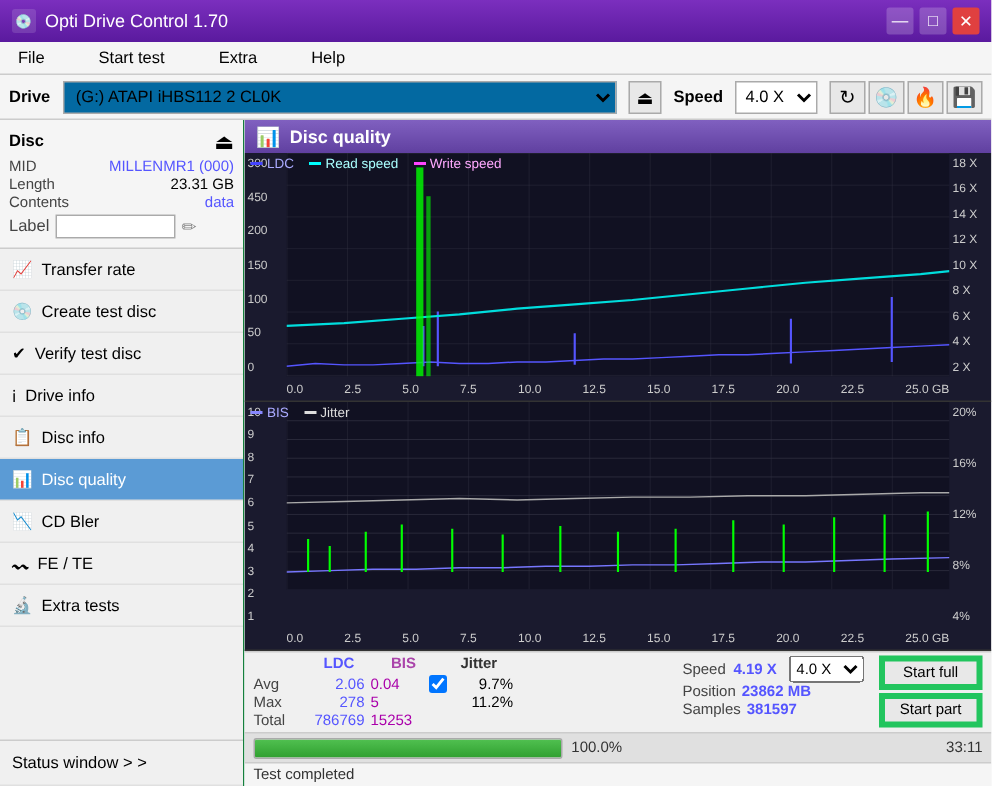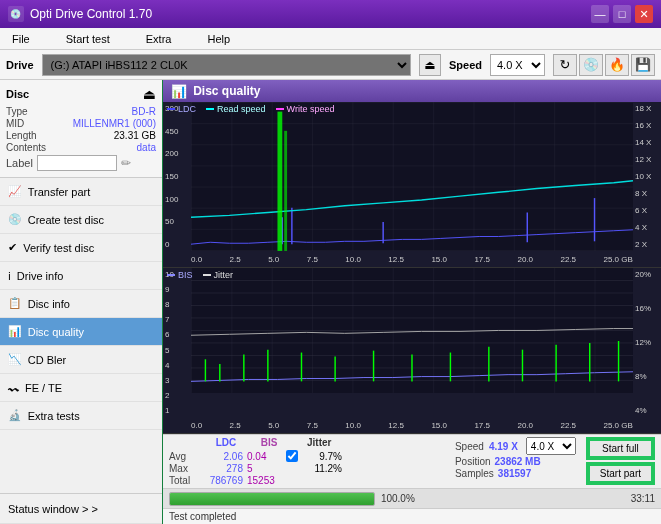--- a/index.html
+++ b/index.html
@@ -51,21 +51,21 @@
       align-items: center;
       padding: 0 6px;
       gap: 8px;
     }
     .drive-label { font-size: 11px; font-weight: bold; }
     .drive-select {
       flex: 1;
       height: 22px;
       font-size: 11px;
       border: 1px solid #aaa;
-      background: #737373;
+      background: #0369a1;
       padding: 0 4px;
     }
     .drive-icon-btn {
       width: 22px; height: 22px; background: #e8e8e8; border: 1px solid #aaa;
       cursor: pointer; display: flex; align-items: center; justify-content: center; font-size: 12px;
     }
     .speed-label { font-size: 11px; font-weight: bold; }
     .speed-select {
       width: 55px; height: 22px; font-size: 11px; border: 1px solid #aaa; background: white; padding: 0 2px;
     }
@@ -348,24 +348,20 @@
 <div class="main-layout">
 
   <div class="sidebar">
 
     <div class="disc-panel">
       <div class="disc-panel-header">
         <span class="disc-title">Disc</span>
         <span class="disc-eject">⏏</span>
       </div>
       <div class="disc-row">
-        <span class="disc-key">Type</span>
-        <span class="disc-val">BD-R</span>
-      </div>
-      <div class="disc-row">
         <span class="disc-key">MID</span>
         <span class="disc-val">MILLENMR1 (000)</span>
       </div>
       <div class="disc-row">
         <span class="disc-key">Length</span>
         <span class="disc-val-black">23.31 GB</span>
       </div>
       <div class="disc-row">
         <span class="disc-key">Contents</span>
         <span class="disc-val-link">data</span>
@@ -373,21 +369,21 @@
       <div class="label-row">
         <span class="disc-key">Label</span>
         <input class="label-input" type="text" value="" style="">
         <span class="label-icon">✏</span>
       </div>
     </div>
 
     <div class="nav-items">
       <div class="nav-item">
         <span>📈</span>
-        <span>Transfer part</span>
+        <span>Transfer rate</span>
       </div>
       <div class="nav-item">
         <span>💿</span>
         <span>Create test disc</span>
       </div>
       <div class="nav-item">
         <span>✔</span>
         <span>Verify test disc</span>
       </div>
       <div class="nav-item">

